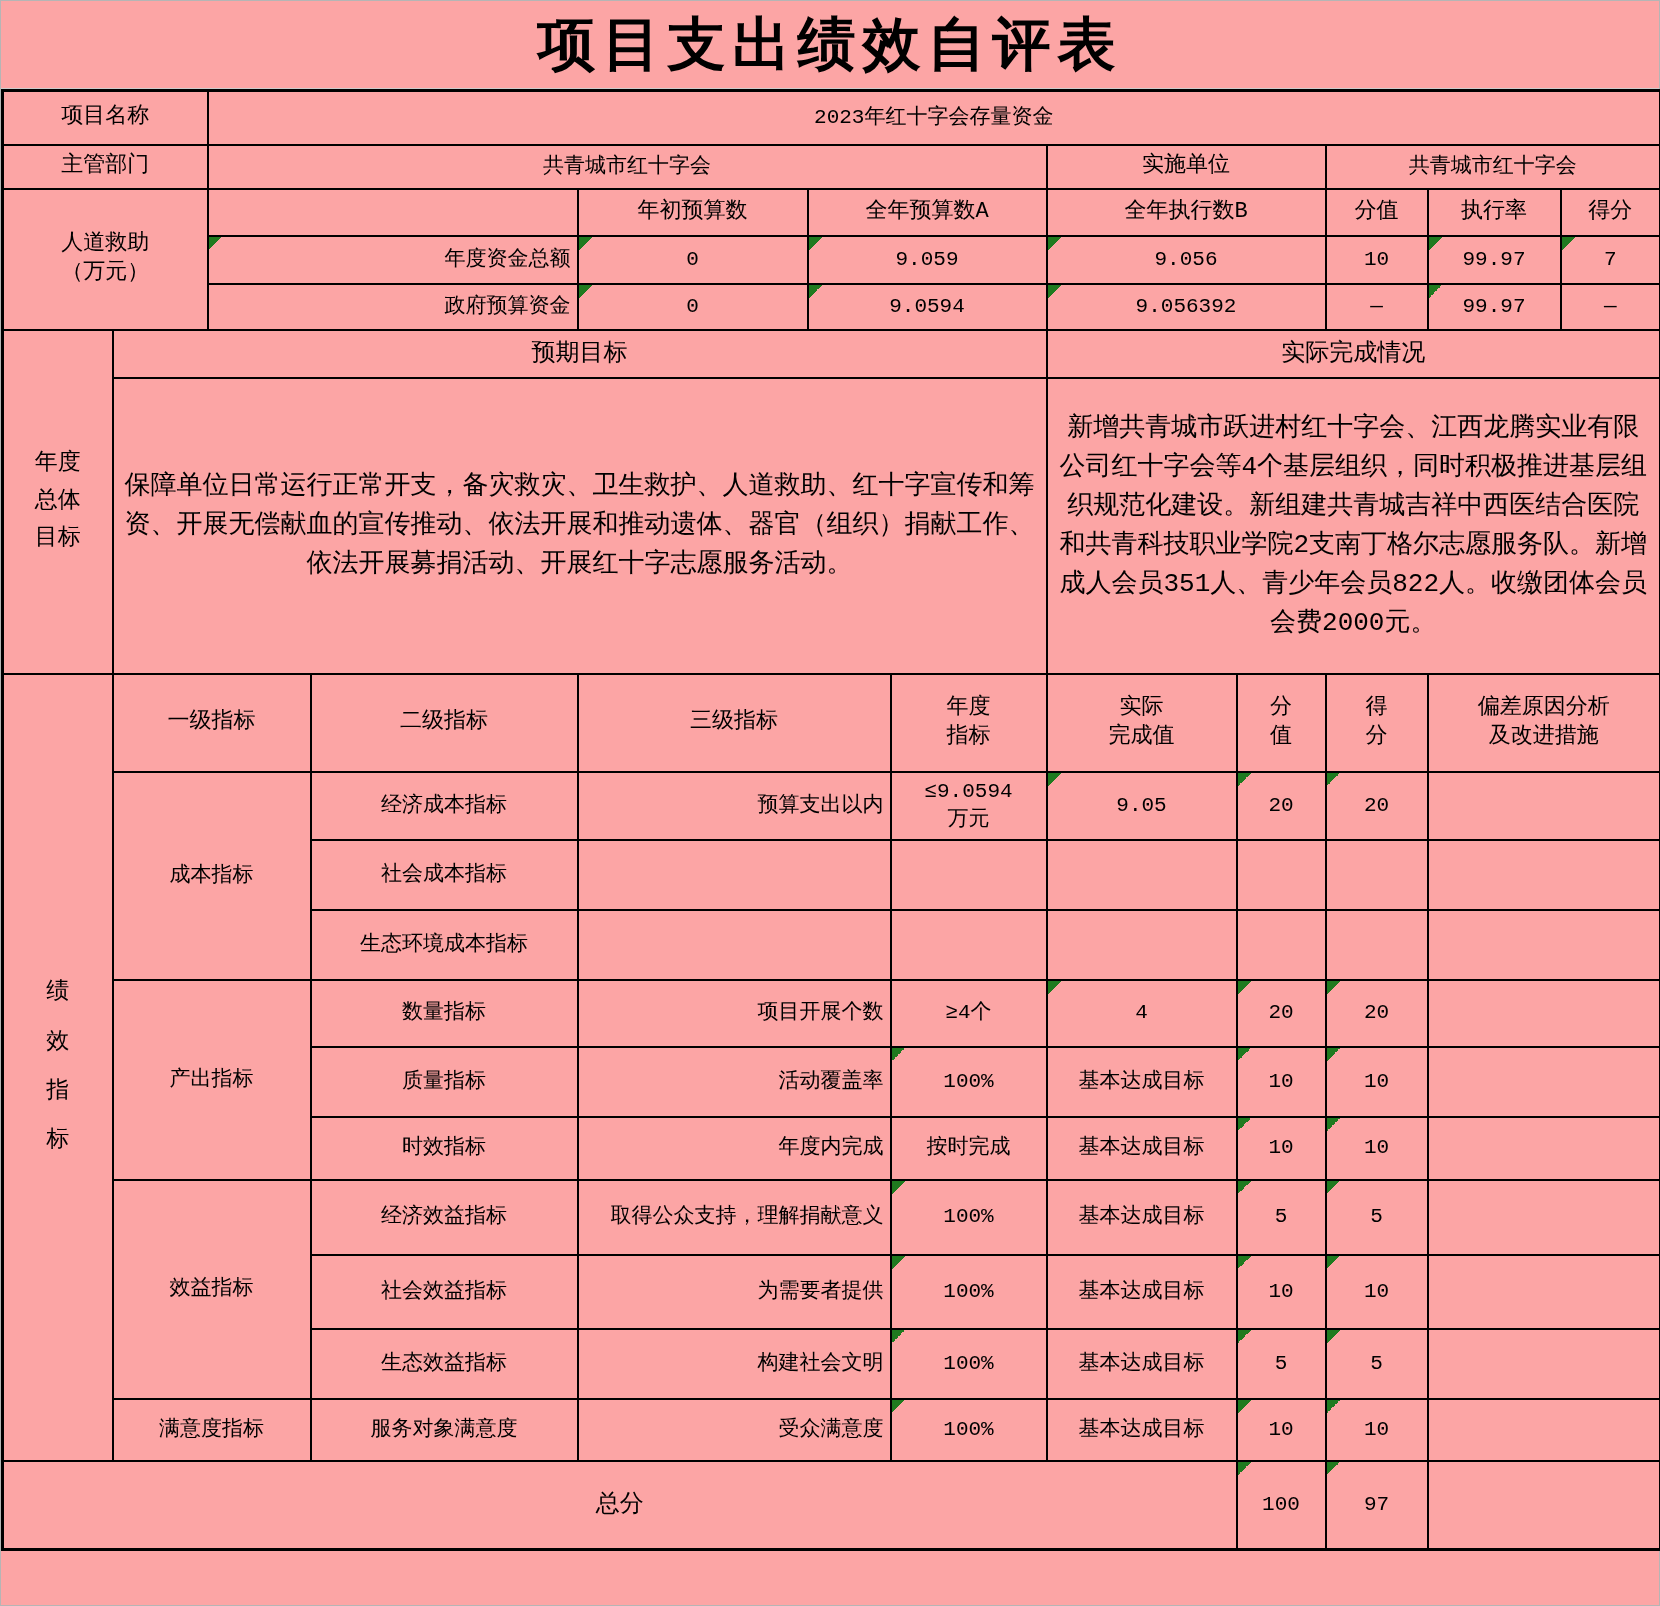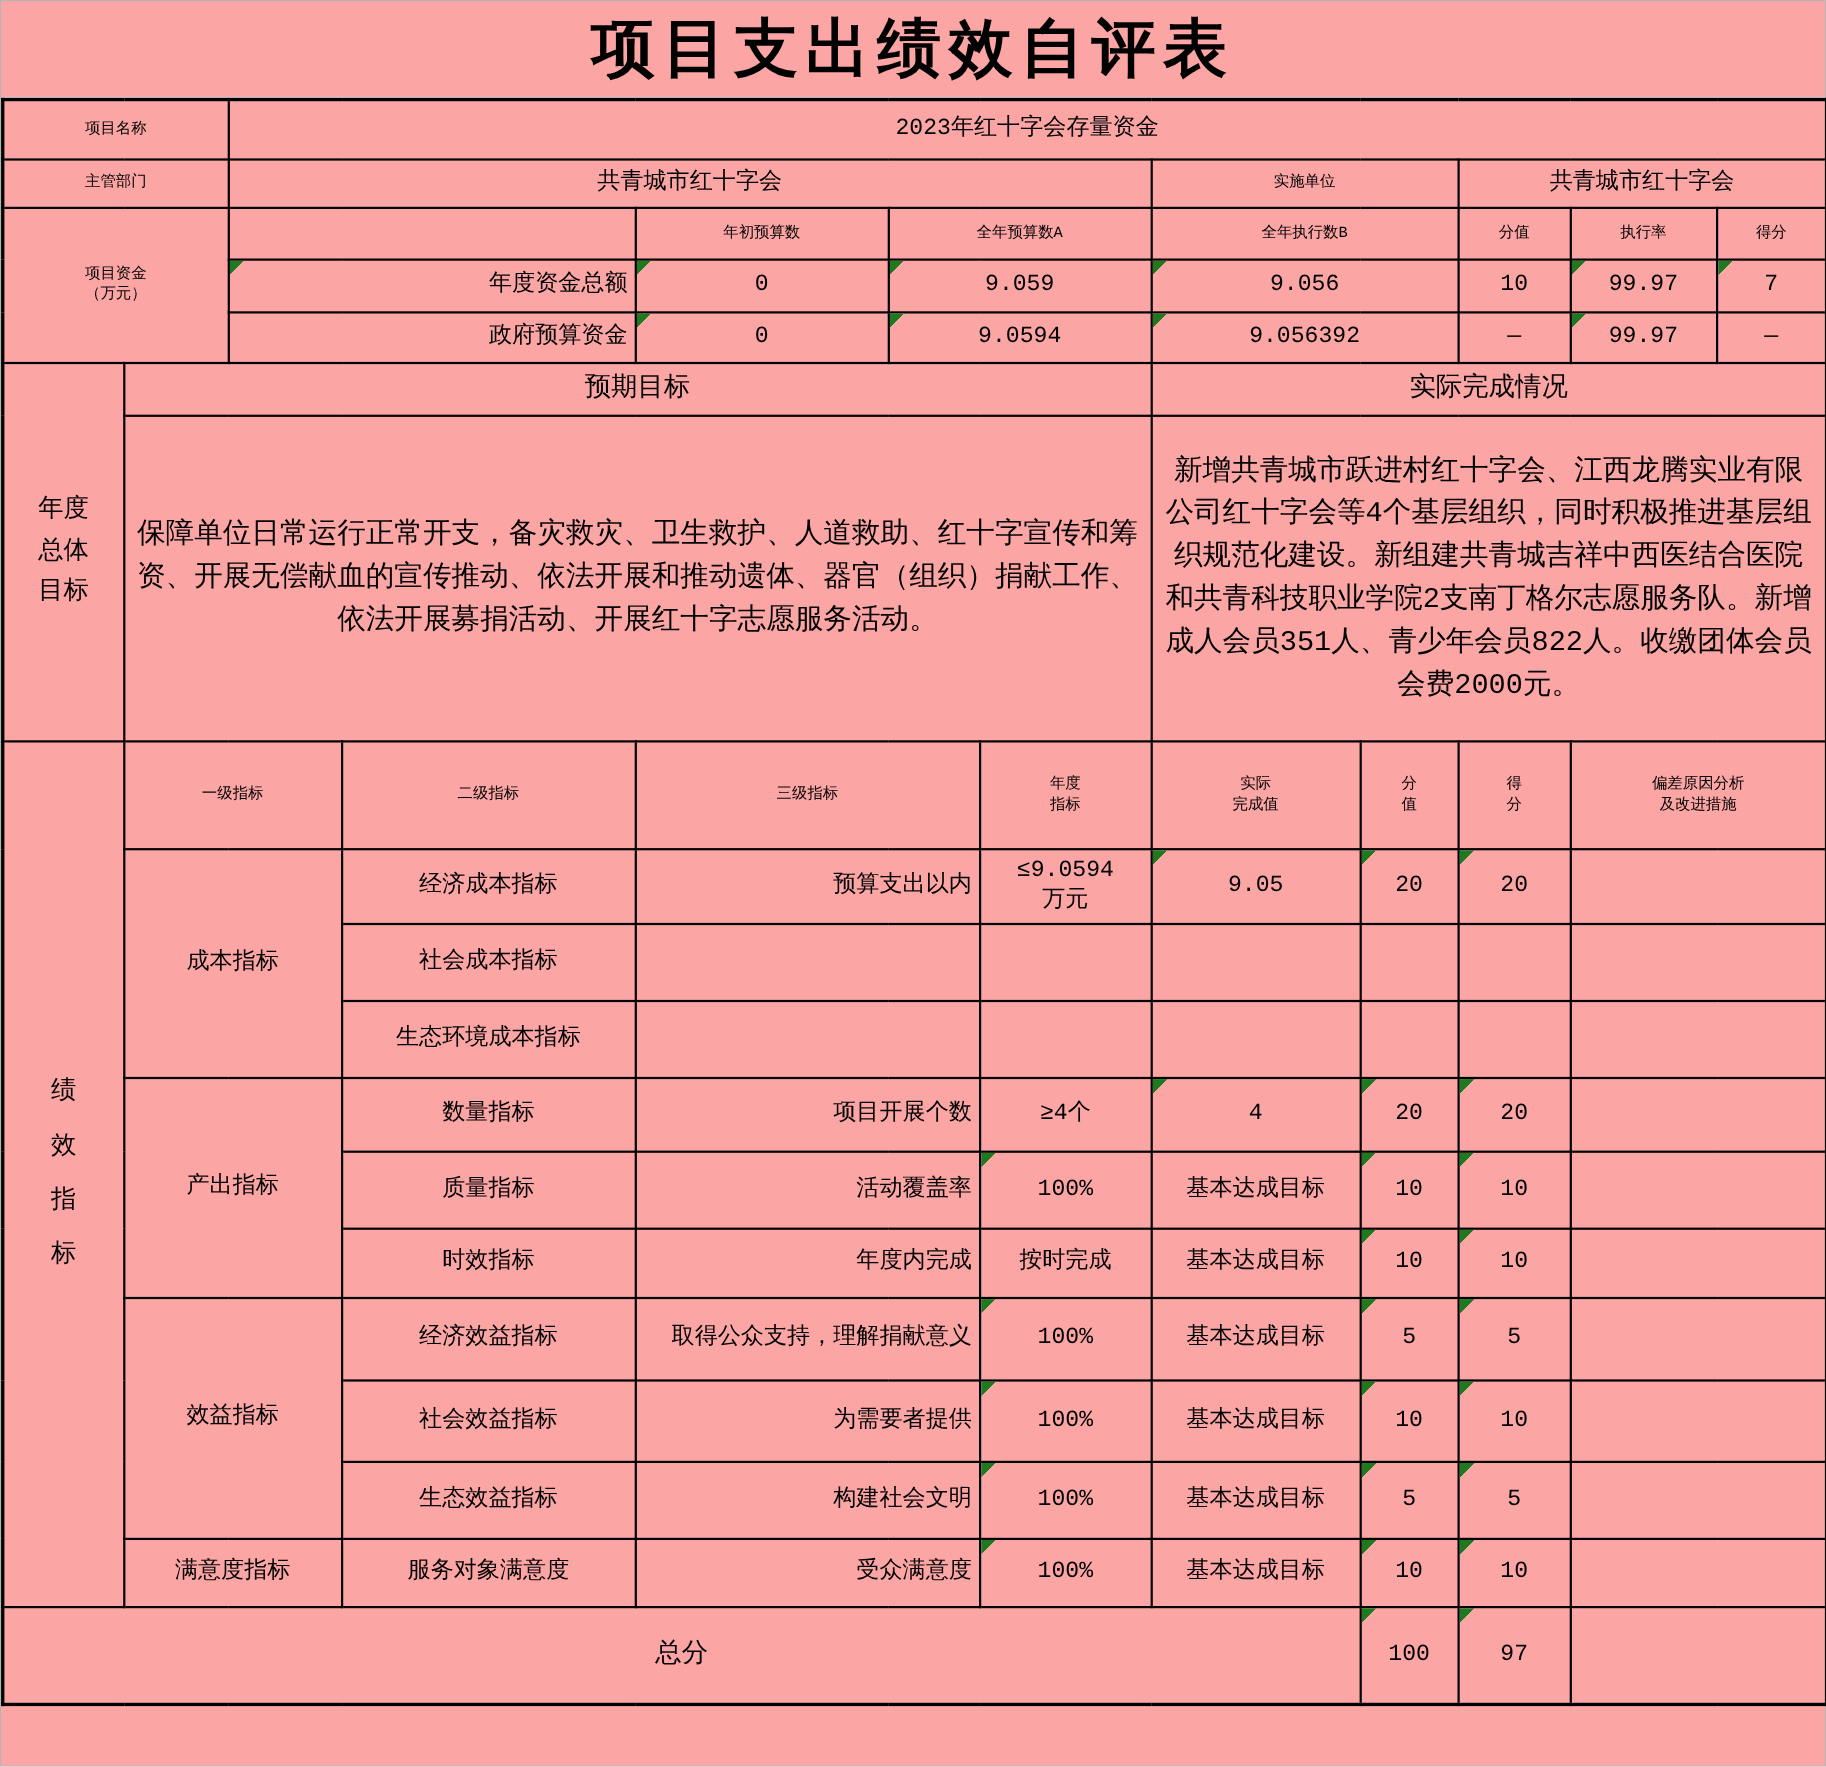--- a/index.html
+++ b/index.html
@@ -25,21 +25,21 @@
     border:2px solid #000; padding:2px 6px; text-align:center;
     font-size:21px; line-height:1.3; position:relative; box-sizing:border-box;
     overflow:hidden; vertical-align:middle; word-break:break-word;
   }
   td.left { text-align:right; }
   td.pre { white-space:pre-line; }
   td.big { font-size:24px;margin-top:27px; }
   .goalbody { font-size:26px; line-height:1.5; padding:6px 10px; }
   .seclabel { font-size:23px; line-height:1.65; }
   .vertlabel { font-size:23px; line-height:2.15; }
-  .hdr { font-size:14px; }
+  .hdr { font-size:22px; }
   .tri {
     position:absolute; top:0; left:0; width:13px; height:13px;
     background:linear-gradient(135deg, var(--tri,#1f7a1f) 50%, rgba(0,0,0,0) 50%);
     pointer-events:none;
   }
 </style>
 </head>
 <body>
 
 <div class="sheet">
@@ -69,21 +69,21 @@
     </tr>
 
     <tr style="height:44px">
       <td colspan="2" class="hdr">主管部门</td>
       <td colspan="5">共青城市红十字会</td>
       <td colspan="2" class="hdr">实施单位</td>
       <td colspan="3">共青城市红十字会</td>
     </tr>
 
     <tr style="height:47px">
-      <td colspan="2" rowspan="3" class="hdr pre">项目资金
+      <td colspan="2" rowspan="3" class="hdr pre">人道救助
 （万元）</td>
       <td colspan="2"></td>
       <td class="hdr">年初预算数</td>
       <td colspan="2" class="hdr">全年预算数A</td>
       <td colspan="2" class="hdr">全年执行数B</td>
       <td class="hdr">分值</td>
       <td class="hdr">执行率</td>
       <td class="hdr">得分</td>
     </tr>
 

